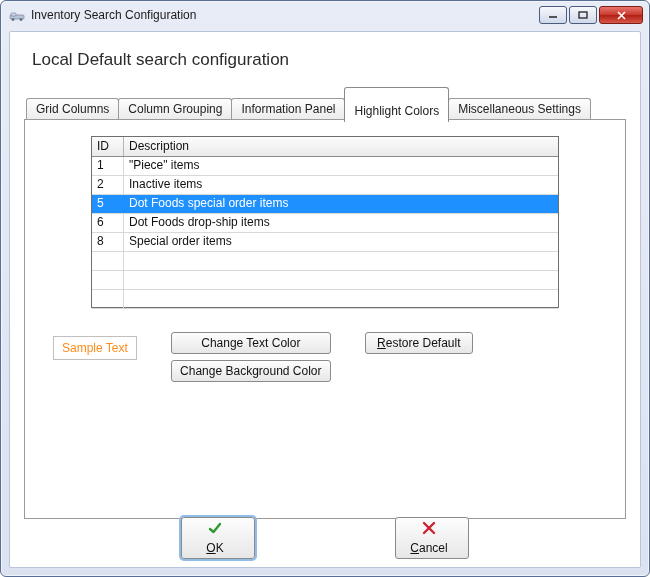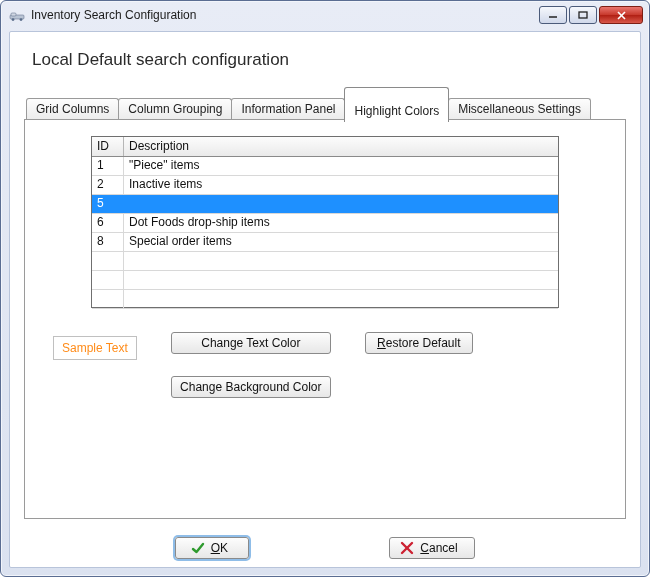--- a/index.html
+++ b/index.html
@@ -164,21 +164,21 @@
     border-radius: 3px;
     padding: 3px 0;
     font-size: 12px;
     font-family: inherit;
     text-align: center;
     cursor: default;
     width: 160px;
     display: inline-block;
     color: #111;
   }
-  .btn-col-left { margin-left: 34px; display: flex; flex-direction: column; gap: 22px; }
+  .btn-col-left { margin-left: 34px; display: flex; flex-direction: column; gap: 6px; }
   .btn-col-right { margin-left: 34px; }
   
   .bottom-btns {
     position: absolute;
     left: 0; right: 0; bottom: 8px;
     display: flex;
     justify-content: center;
     gap: 140px;
   }
   .dialog-btn {
@@ -187,20 +187,21 @@
     border-radius: 3px;
     padding: 3px 16px 3px 10px;
     font-size: 12px;
     font-family: inherit;
     display: inline-flex;
     align-items: center;
     gap: 6px;
     min-width: 74px;
     justify-content: center;
     color: #111;
+    flex-direction: column;
   }
   .dialog-btn.ok {
     box-shadow: 0 0 0 2px #8fbde8;
   }
   .dialog-btn .ico { width: 14px; height: 14px; }
   .u { text-decoration: underline; }
 </style>
 </head>
 <body>
 
@@ -257,20 +258,21 @@
             <div class="grid-row">
               <div class="cell col-id">1</div>
               <div class="cell col-desc">"Piece" items</div>
             </div>
             <div class="grid-row">
               <div class="cell col-id">2</div>
               <div class="cell col-desc">Inactive items</div>
             </div>
             <div class="grid-row selected">
               <div class="cell col-id">5</div>
+              <div class="cell col-desc">Dot Foods special order items</div>
             </div>
             <div class="grid-row">
               <div class="cell col-id">6</div>
               <div class="cell col-desc">Dot Foods drop-ship items</div>
             </div>
             <div class="grid-row">
               <div class="cell col-id">8</div>
               <div class="cell col-desc">Special order items</div>
             </div>
             <div class="grid-row">

